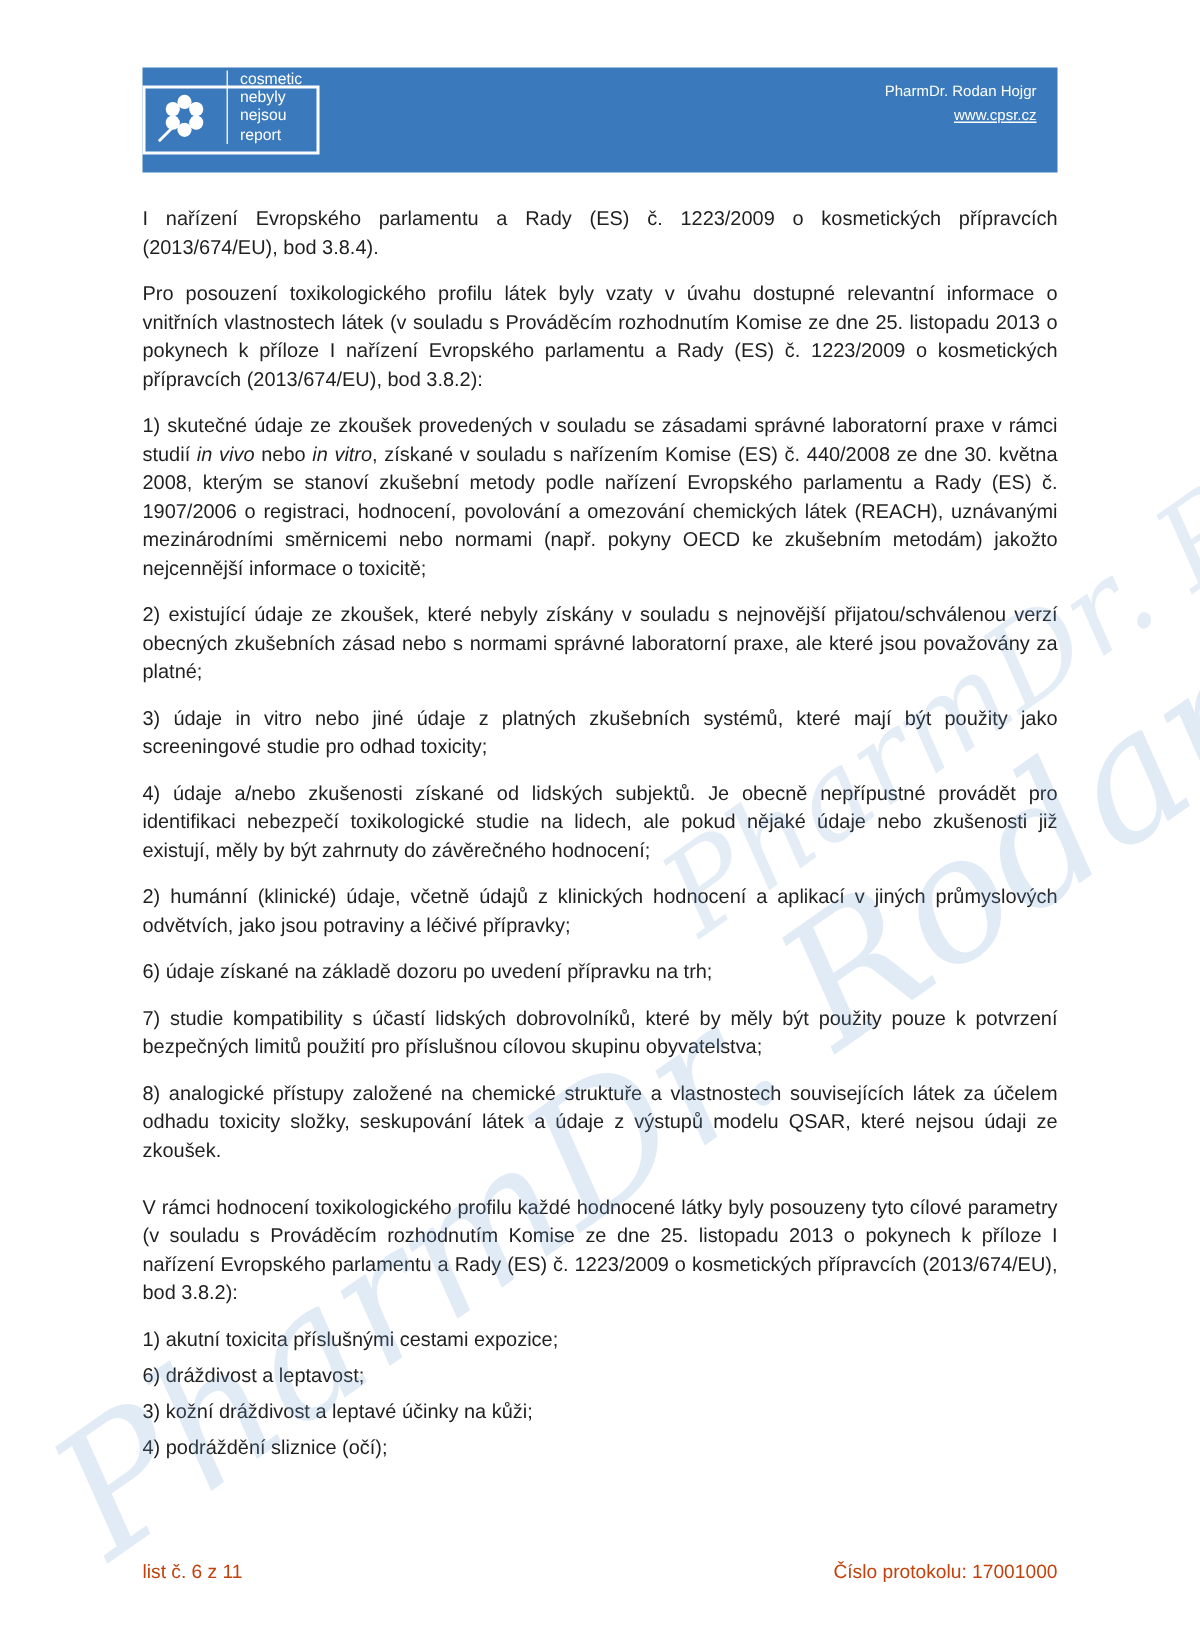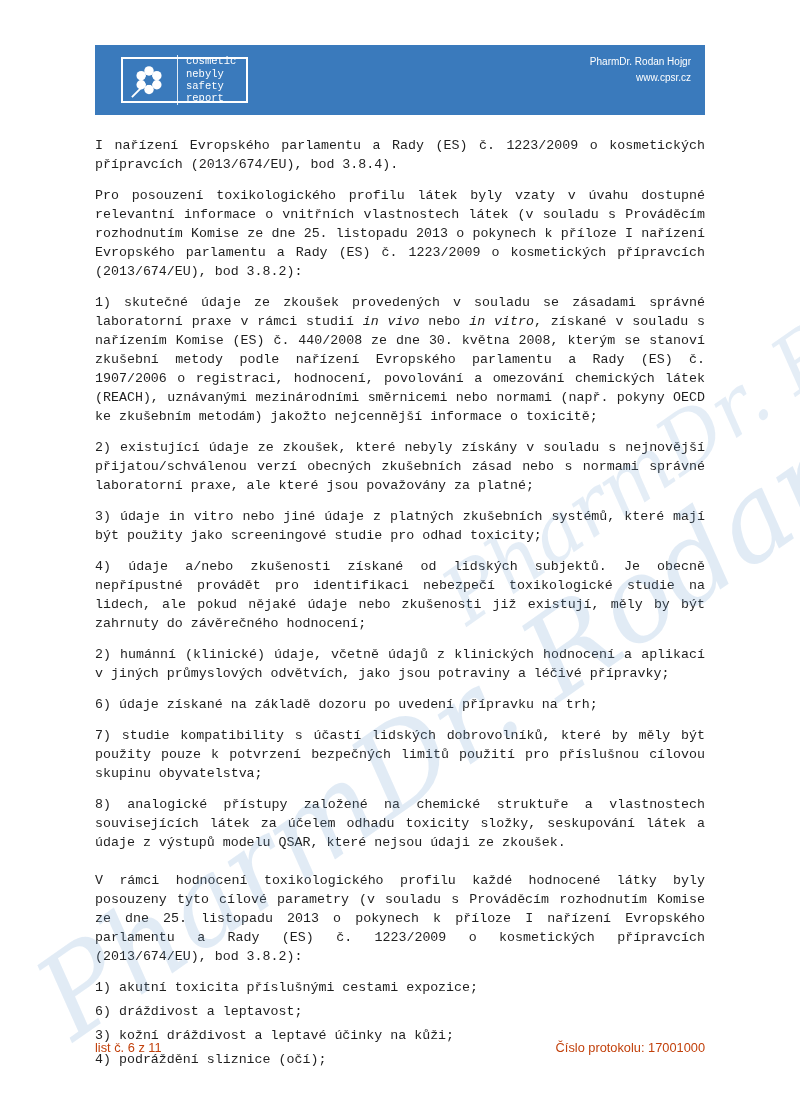--- a/index.html
+++ b/index.html
@@ -8,46 +8,46 @@
     font-family:"Liberation Sans", sans-serif;color:#1f1f1f;
   }
   .page{position:relative;width:800px;height:1100px;overflow:hidden;background:#fff;}
 
   
   .header-bar{
     position:absolute;left:95px;top:45px;width:610px;height:70px;
     background:#3a7abc;display:flex;align-items:center;
   }
   .logo-box{
-    display:flex;align-items:center;gap:9px;
-    border:2px solid #ffffff;margin-left:26px;padding:5px 10px 5px 7px;height:46px;box-sizing:border-box;font-family:Liberation Mono, monospace;
+    display:flex;align-items:flex-end;gap:9px;
+    border:2px solid #ffffff;padding:5px 10px 5px 7px;height:46px;box-sizing:border-box;
   }
   .logo-text{
     font-size:10.5px;line-height:1.18;color:#ffffff;
     border-left:1px solid rgba(255,255,255,.85);padding-left:8px;
   }
   .header-right{
     position:absolute;right:14px;top:9px;text-align:right;color:#ffffff;
     font-size:10px;line-height:1.55;
   }
-  .header-right .url{cursor:pointer;}
+  .header-right .url{cursor:pointer;text-decoration:underline;}
 
   
   .watermark{
     position:absolute;pointer-events:none;z-index:3;
     font-family:"DejaVu Serif", serif;font-style:italic;
     color:#6f9fd0;white-space:nowrap;
   }
   .wm-a{left:-70px;top:560px;font-size:115px;opacity:.20;transform:rotate(-35deg);}
   .wm-b{left:370px;top:300px;font-size:78px;opacity:.18;transform:rotate(-35deg);}
 
   
   .document-body{
     position:absolute;left:95px;top:136px;width:610px;z-index:2;
-    font-size:13.3px;line-height:1.43;font-family:Liberation Mono, monospace;
+    font-size:13.3px;line-height:1.43;
   }
   .document-body p{margin:0 0 12px;text-align:justify;}
   .document-body p.extra-space{margin-top:19px;}
   .document-body em{font-style:italic;}
   .line-item{margin:0 0 5px;text-align:left;}
 
   
   .footer{
     position:absolute;left:95px;width:610px;top:1040px;z-index:2;
     display:flex;justify-content:space-between;font-size:12.8px;color:#c2410c;
@@ -70,21 +70,21 @@
             <circle cx="11.8" cy="25" r="5"></circle>
             <circle cx="11.8" cy="15.5" r="5"></circle>
           </g>
           <circle cx="20" cy="20.3" r="4.6" fill="#3a7abc"></circle>
           <line x1="2" y1="38" x2="13" y2="27" stroke="#ffffff" stroke-width="2"></line>
         </svg>
       </span>
       <div class="logo-text">
         <div>cosmetic</div>
         <div>nebyly</div>
-        <div>safety</div>
+        <div>nejsou</div>
         <div>report</div>
       </div>
     </div>
     <div class="header-right">
       <div>PharmDr. Rodan Hojgr</div>
       <div class="url">www.cpsr.cz</div>
     </div>
   </div>
 
   <div class="watermark wm-a">PharmDr. Rodan Hojgr</div>

